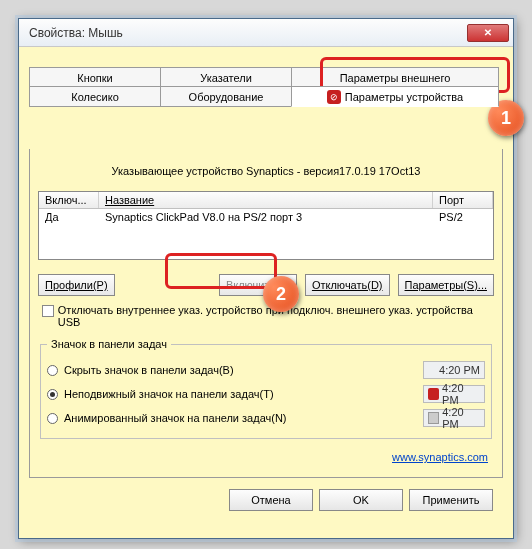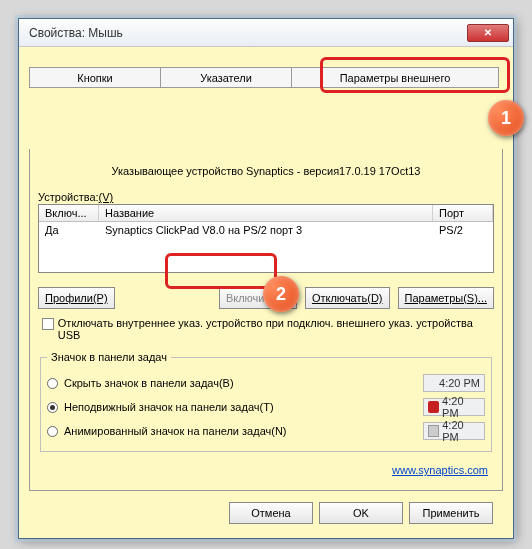--- a/index.html
+++ b/index.html
@@ -18,21 +18,21 @@
 .tab.wb1 { width: 132px; } .tab.wb2 { width: 132px; } .tab.wb3 { width: 208px; }
 .tab.active { background: #fff; border-bottom: 1px solid #fff; z-index: 2; position: relative; }
 .tab .icon { width: 14px; height: 14px; background: #c62020; border-radius: 3px; margin-right: 4px; display: flex; align-items: center; justify-content: center; color: #fff; font-size: 9px; }
 .panel { border: 1px solid #9a9a9a; border-top: none; padding: 10px 8px; margin-top: 40px; }
 .header-line { text-align: center; font-size: 11px; margin: 6px 0 14px; }
 .dev-label { margin-bottom: 1px; }
 .u { text-decoration: underline; }
 .table { border: 1px solid #888; background: #fff; }
 .thead { display: flex; background: linear-gradient(#fdfdfd,#ececec); border-bottom: 1px solid #c0c0c0; }
 .th { padding: 2px 6px; border-right: 1px solid #d0d0d0; }
-.th1 { width: 60px; } .th2 { flex: 1; } .th3 { width: 60px; }
+.th1 { width: 60px; } .th2 { flex: 1; text-decoration: underline; } .th3 { width: 60px; }
 .tbody { height: 50px; }
 .trow { display: flex; background: #fff; }
 .td { padding: 2px 6px; }
 .td1 { width: 60px; } .td2 { flex: 1; } .td3 { width: 60px; }
 .btnrow { display: flex; gap: 8px; margin: 14px 0 6px; text-align: center; }
 .btn { height: 22px; border: 1px solid #888; background: linear-gradient(#fdfdfd,#e8e8e8); display: flex; align-items: center; justify-content: center; padding: 0 6px; font-size: 11px; cursor: pointer; white-space: nowrap; }
 .btn.disabled { color: #888; }
 .spacer { flex: 1; }
 .chkline { display: flex; align-items: flex-start; gap: 4px; padding: 2px 4px; }
 .chk { width: 12px; height: 12px; border: 1px solid #888; background: #fff; margin-top: 1px; }
@@ -64,27 +64,32 @@
     <span class="title">Свойства: Мышь</span>
     <div class="close">✕</div>
   </div>
   <div class="content">
     <div class="tabs">
       <div class="tabrow top">
         <div class="tab w1">Кнопки</div>
         <div class="tab w2">Указатели</div>
         <div class="tab w3">Параметры внешнего</div>
       </div>
+      <div class="tabrow bottom">
+        <div class="tab wb1">Колесико</div>
+        <div class="tab wb2">Оборудование</div>
+        <div class="tab wb3 active">
+          <span class="icon">⊘</span>
+          <span>Параметры устройства</span>
+        </div>
+      </div>
     </div>
 
     <div class="panel">
       <div class="header-line">Указывающее устройство Synaptics - версия17.0.19 17Oct13</div>
-      <div class="dev-label">
-        <span>Устройства:</span><span class="u">(V)</span>
-      </div>
       <div class="table">
         <div class="thead">
           <div class="th th1">Включ...</div>
           <div class="th th2">Название</div>
           <div class="th th3">Порт</div>
         </div>
         <div class="tbody">
           <div class="trow">
             <div class="td td1">Да</div>
             <div class="td td2">Synaptics ClickPad V8.0 на PS/2 порт 3</div>

